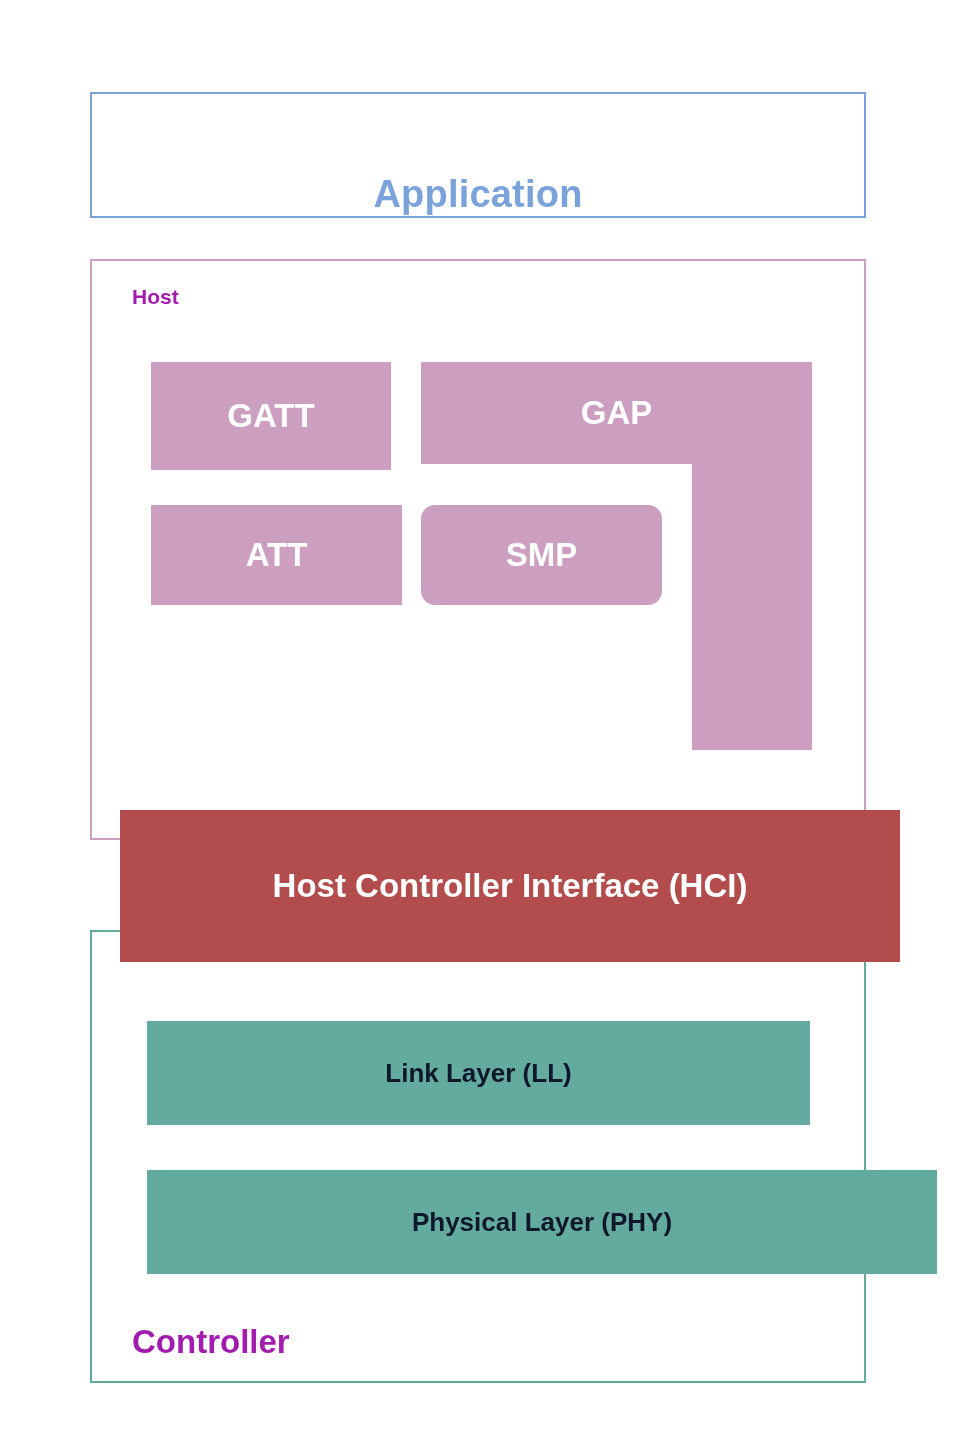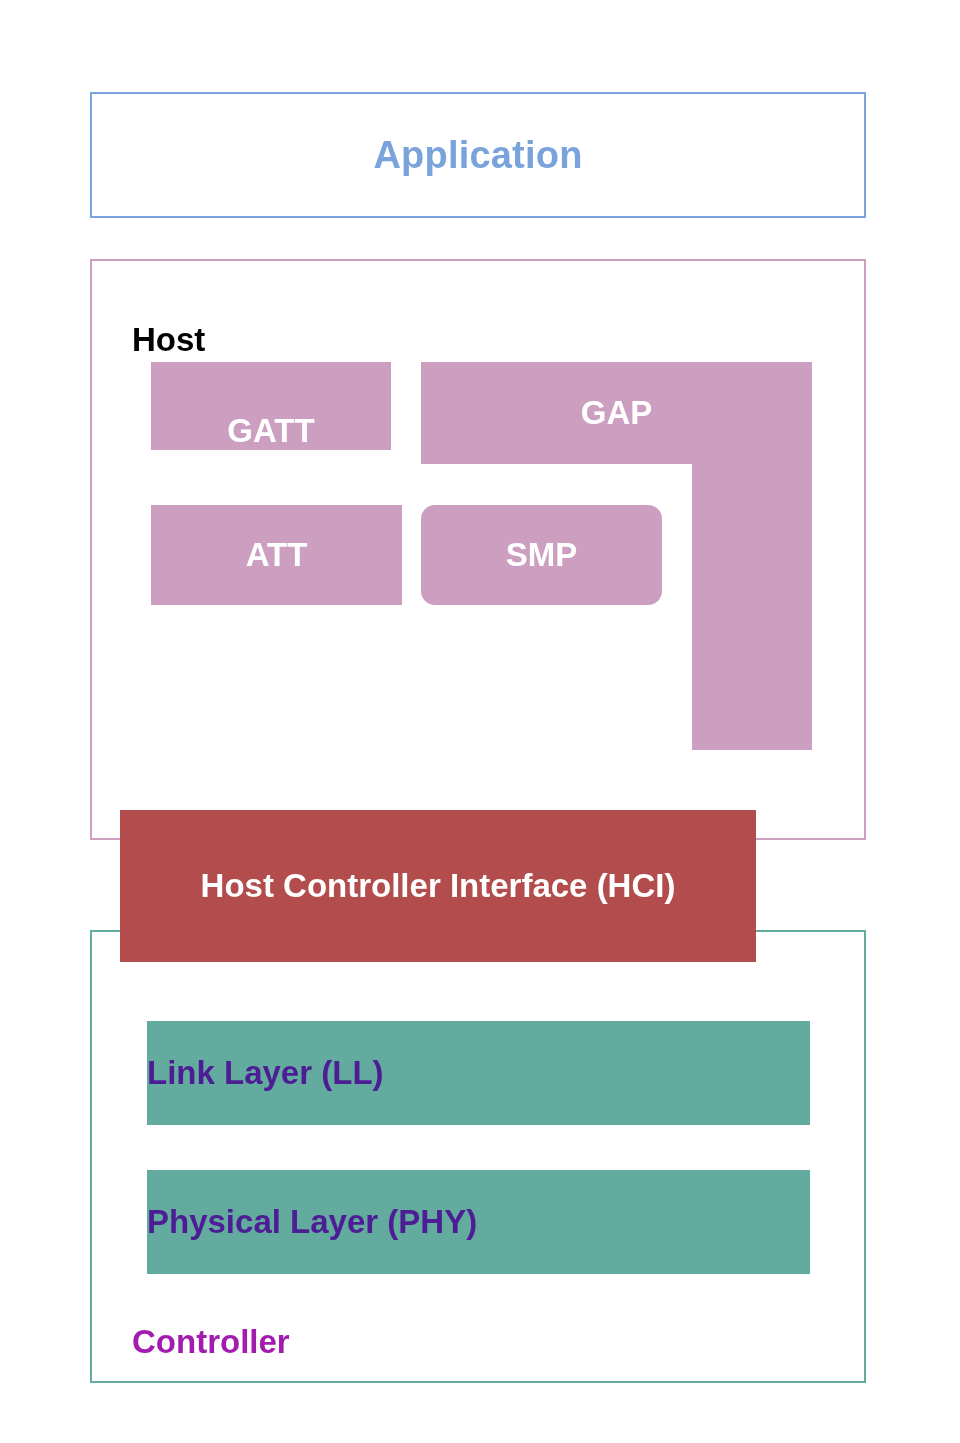--- a/index.html
+++ b/index.html
@@ -28,21 +28,21 @@
   .app-box {
     position: absolute;
     left: 90px;
     top: 92px;
     width: 776px;
     height: 126px;
     box-sizing: border-box;
     border: 2px solid #7BA3DB;
     background: #ffffff;
     display: flex;
-    align-items: center;
+    align-items: flex-end;
     justify-content: center;
   }
   .app-label {
     color: #7BA3DB;
     font-size: 38px;
     font-weight: bold;
     letter-spacing: 0.2px;
   }
 
   
@@ -53,40 +53,39 @@
     width: 776px;
     height: 581px;
     box-sizing: border-box;
     border: 2px solid #CC9FC0;
     background: #ffffff;
   }
   .host-title {
     position: absolute;
     left: 40px;
     top: 24px;
-    color: #000000;
-    font-size: 33px;
-    font-weight: bold;
-    margin-top: 36px;
+    color: #a21caf;
+    font-size: 21px;
+    font-weight: bold;
   }
 
   
   .pink-box {
     position: absolute;
     background: #CC9FC0;
     color: #ffffff;
     font-size: 33px;
     font-weight: bold;
     display: flex;
     align-items: center;
     justify-content: center;
     text-align: center;
   }
 
-  .box-gatt  { left: 151px; top: 362px; width: 240px; height: 88px; align-items: flex-end; }
+  .box-gatt  { left: 151px; top: 362px; width: 240px; height: 108px; }
   .box-att   { left: 151px; top: 505px; width: 251px; height: 100px; }
   .box-smp   { left: 421px; top: 505px; width: 241px; height: 100px; border-radius: 14px; }
   .box-l2cap { left: 151px; top: 650px; width: 511px; height: 100px; }
 
   
   .box-gap {
     position: absolute;
     left: 421px;
     top: 362px;
     width: 391px;
@@ -108,21 +107,21 @@
     display: flex;
     align-items: center;
     justify-content: center;
   }
 
   
   .hci-box {
     position: absolute;
     left: 120px;
     top: 810px;
-    width: 636px;
+    width: 780px;
     height: 152px;
     background: #B34C4C;
     color: #ffffff;
     font-size: 33px;
     font-weight: bold;
     display: flex;
     align-items: center;
     justify-content: center;
     z-index: 5;
   }
@@ -143,30 +142,30 @@
     left: 40px;
     bottom: 20px;
     color: #a21caf;
     font-size: 33px;
     font-weight: bold;
   }
 
   .teal-box {
     position: absolute;
     background: #63AB9E;
-    color: #4c1d95;
-    font-size: 33px;
-    font-weight: bold;
-    display: flex;
-    align-items: center;
-    justify-content: flex-start;
+    color: #0f172a;
+    font-size: 26px;
+    font-weight: bold;
+    display: flex;
+    align-items: center;
+    justify-content: center;
     text-align: center;
   }
   .box-ll  { left: 147px; top: 1021px; width: 663px; height: 104px; }
-  .box-phy { left: 147px; top: 1170px; width: 663px; height: 104px; }
+  .box-phy { left: 147px; top: 1170px; width: 790px; height: 104px; }
 </style>
 </head>
 <body>
 
 <div id="stack">
 
   <div class="app-box">
     <span class="app-label">Application</span>
   </div>
 

